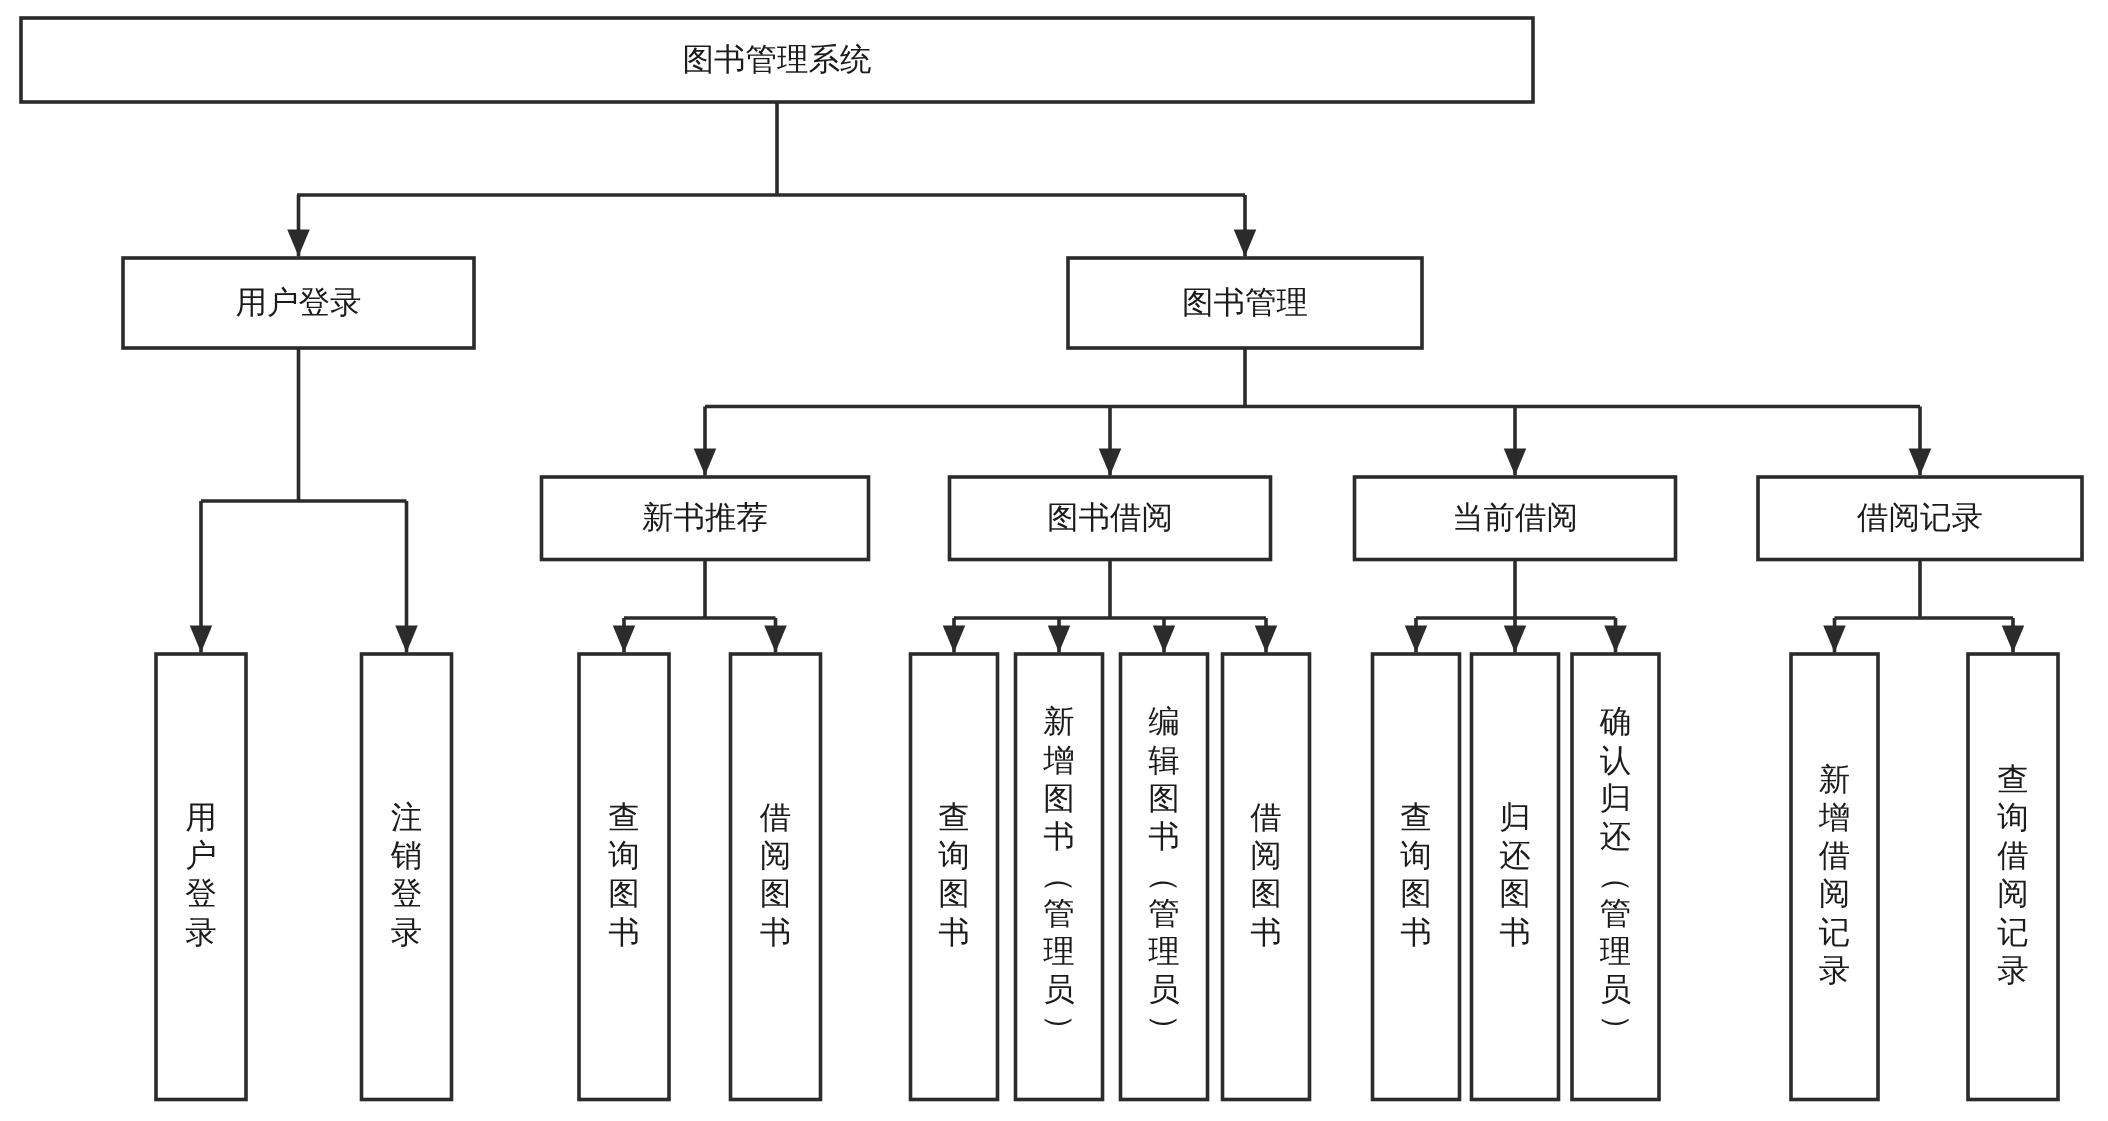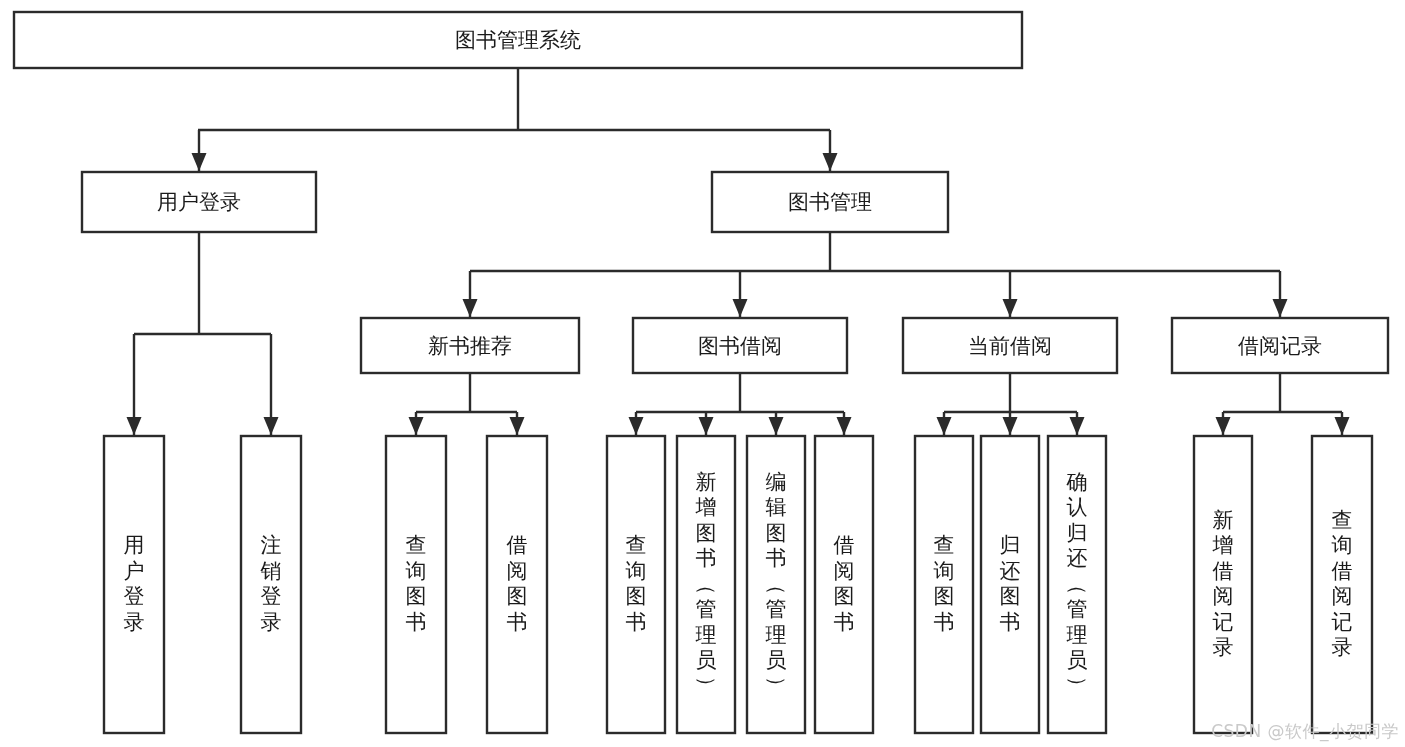--- a/index.html
+++ b/index.html
@@ -261,14 +261,13 @@
           <text x="1342" y="520.75" class="node-label vert-char">查</text>
           <text x="1342" y="546.25" class="node-label vert-char">询</text>
           <text x="1342" y="571.75" class="node-label vert-char">借</text>
           <text x="1342" y="597.25" class="node-label vert-char">阅</text>
           <text x="1342" y="622.75" class="node-label vert-char">记</text>
           <text x="1342" y="648.25" class="node-label vert-char">录</text>
         </g>
       </g>
   </svg>
 
-  <div class="watermark">CSDN @软件_小贺同学</div>
 </div>
 
 </body></html>

